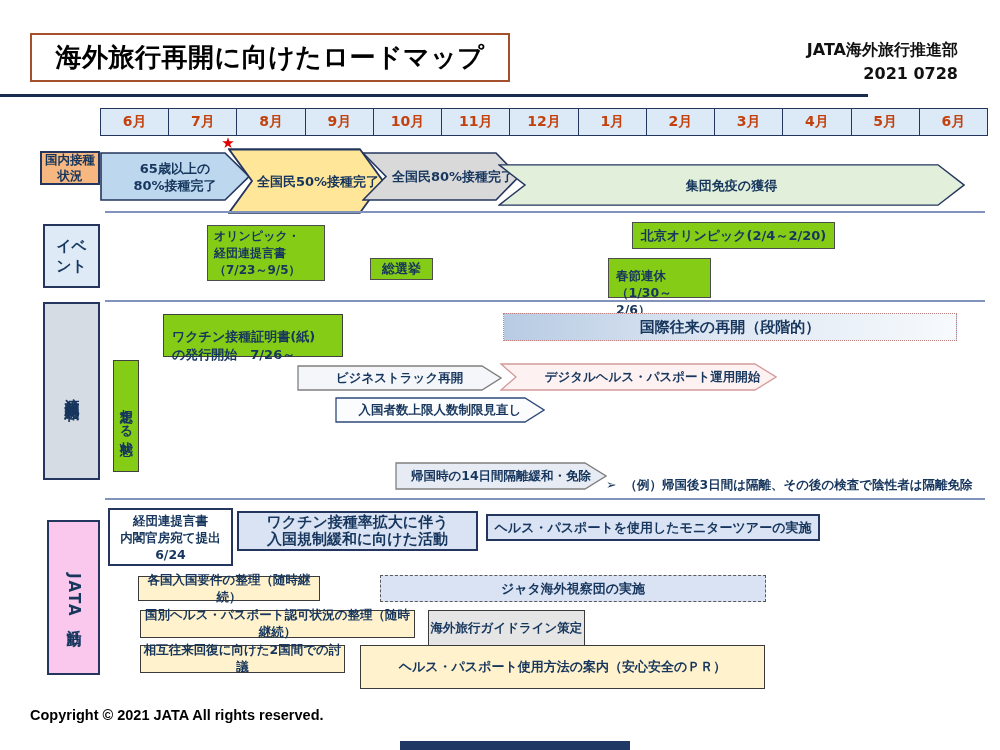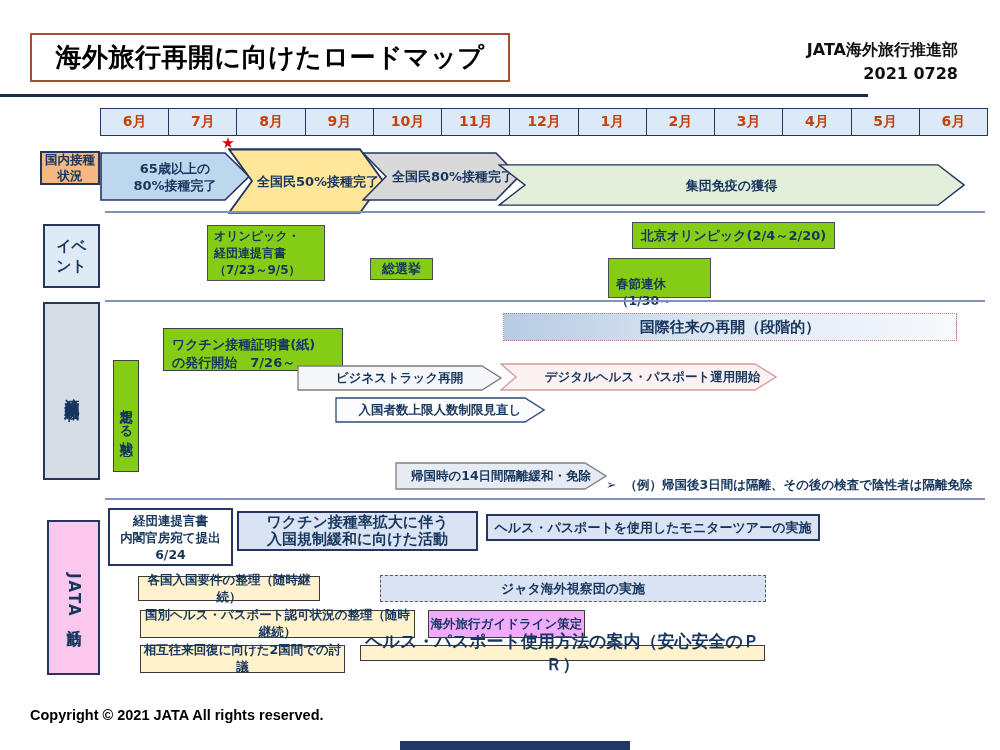--- a/index.html
+++ b/index.html
@@ -132,35 +132,35 @@
     </div>
   </div>
 
   <div class="abs whitebox txt" style="left:207px;top:225px;width:118px;height:56px;font-size:12px;line-height:17px;padding:2px 6px;">
     <div>オリンピック・</div>
     <div>経団連提言書</div>
     <div>（7/23～9/5）</div>
   </div>
   <div class="abs ctr whitebox txt" style="left:370px;top:258px;width:63px;height:22px;font-size:13px;">総選挙</div>
   <div class="abs ctr whitebox txt" style="left:632px;top:222px;width:203px;height:27px;font-size:13px;">北京オリンピック(2/4～2/20)</div>
-  <div class="abs whitebox txt" style="left:608px;top:258px;width:103px;height:40px;font-size:12.5px;line-height:17px;padding:16px 7px;">
+  <div class="abs whitebox txt" style="left:608px;top:258px;width:103px;height:40px;font-size:12.5px;line-height:17px;padding:8px 7px;">
     <div>春節連休</div>
     <div>（1/30～2/6）</div>
   </div>
 
   <div class="abs sep" style="left:105px;top:300px;width:880px;"></div>
 
   <div class="abs ctr lbl lbl-travel">
     <span class="vtext">渡航規制緩和</span>
   </div>
   <div class="abs ctr whitebox" style="left:113px;top:360px;width:26px;height:112px;border-color:#404040;">
     <span class="vtext txt" style="font-size:13px;letter-spacing:1px;">想定する状態</span>
   </div>
 
-  <div class="abs whitebox txt" style="left:163px;top:328px;width:180px;height:43px;font-size:13px;line-height:18px;padding:7px 8px;border-color:#404040;">
+  <div class="abs whitebox txt" style="left:163px;top:314px;width:180px;height:43px;font-size:13px;line-height:18px;padding:13px 8px;border-color:#404040;">
     <div>ワクチン接種証明書(紙)</div>
     <div>の発行開始　7/26～</div>
   </div>
 
   <div class="abs ctr txt intl">国際往来の再開（段階的）</div>
 
   <div class="arrow small" style="left:297px;top:365px;width:205px;height:26px;">
     <svg viewBox="0 0 205 26" preserveAspectRatio="none">
         <polygon points="1,1 185,1 204,13 185,25 1,25" fill="#F4F6FA" stroke="#7F7F7F" stroke-width="1.3"></polygon>
       </svg>
@@ -207,21 +207,21 @@
       <div>ワクチン接種率拡大に伴う</div>
       <div>入国規制緩和に向けた活動</div>
     </div>
   </div>
   <div class="abs ctr navybox txt" style="left:486px;top:514px;width:334px;height:27px;background:#DAE3F3;font-size:13px;">ヘルス・パスポートを使用したモニターツアーの実施</div>
 
   <div class="abs ctr txt" style="left:138px;top:576px;width:182px;height:25px;background:#FFF2CC;border:1.6px solid #3a3a3a;font-size:12.5px;">各国入国要件の整理（随時継続）</div>
   <div class="abs ctr txt" style="left:380px;top:575px;width:386px;height:27px;background:#DAE3F3;border:1.6px dashed #595959;font-size:13px;">ジャタ海外視察団の実施</div>
 
   <div class="abs ctr txt" style="left:140px;top:610px;width:275px;height:28px;background:#FFF2CC;border:1.6px solid #3a3a3a;font-size:12.5px;">国別ヘルス・パスポート認可状況の整理（随時継続）</div>
-  <div class="abs ctr txt" style="left:428px;top:610px;width:157px;height:28px;background:#f0abfc;border:1.6px solid #3a3a3a;font-size:12.5px;">海外旅行ガイドライン策定</div>
+  <div class="abs ctr txt" style="left:428px;top:610px;width:157px;height:36px;background:#e5e5e5;border:1.6px solid #3a3a3a;font-size:12.5px;">海外旅行ガイドライン策定</div>
 
   <div class="abs ctr txt" style="left:140px;top:645px;width:205px;height:28px;background:#FFF2CC;border:1.6px solid #3a3a3a;font-size:12.5px;">相互往来回復に向けた2国間での討議</div>
-  <div class="abs ctr txt" style="left:360px;top:645px;width:405px;height:16px;background:#FFF2CC;border:1.6px solid #3a3a3a;font-size:17px;">ヘルス・パスポート使用方法の案内（安心安全のＰＲ）</div>
+  <div class="abs ctr txt" style="left:360px;top:645px;width:405px;height:44px;background:#FFF2CC;border:1.6px solid #3a3a3a;font-size:13px;">ヘルス・パスポート使用方法の案内（安心安全のＰＲ）</div>
 
   <div class="abs footer">Copyright © 2021  JATA  All rights reserved.</div>
   <div class="abs bottom-bar"></div>
 
 </div>
 
 </body></html>

